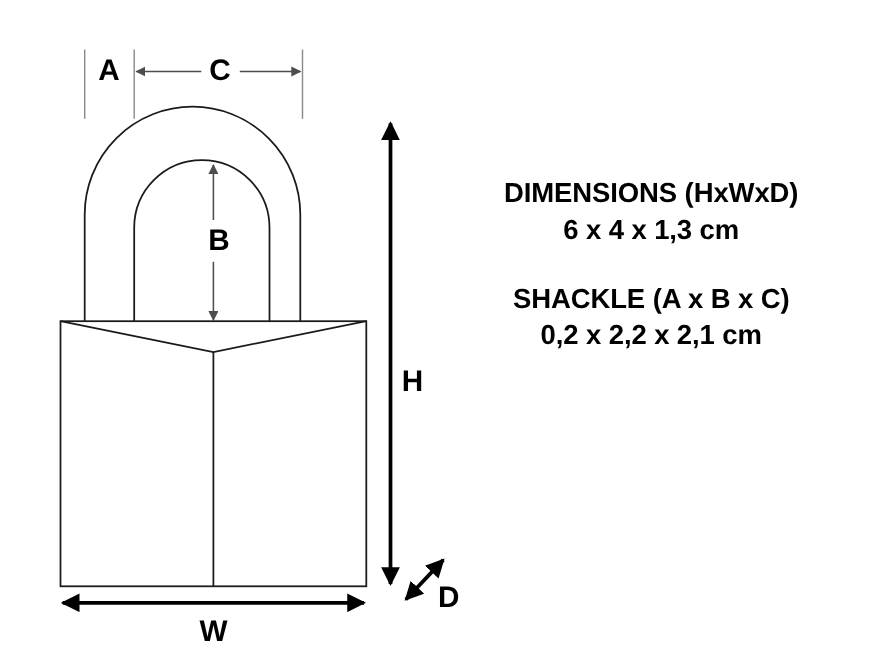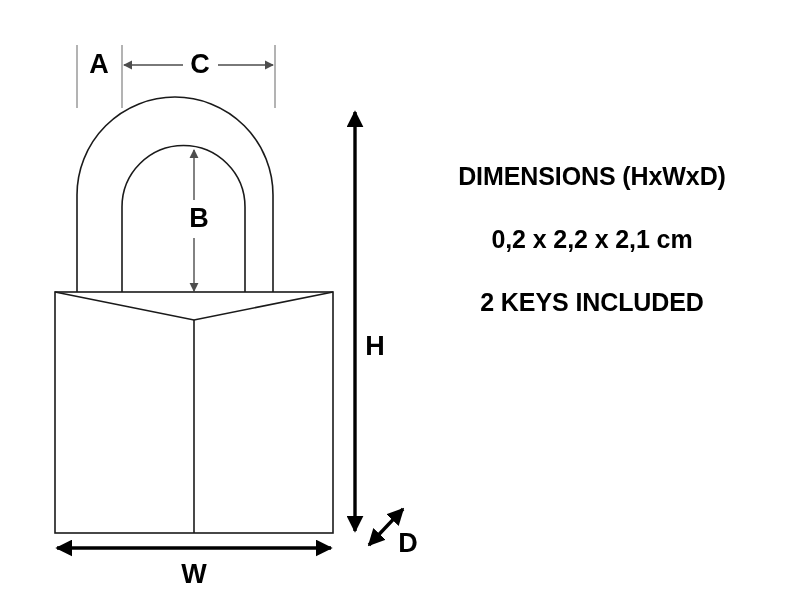--- a/index.html
+++ b/index.html
@@ -164,25 +164,24 @@
     <text class="dim-label" x="199" y="220">B</text>
     <text class="dim-label" x="375" y="348">H</text>
     <text class="dim-label" x="194" y="576">W</text>
     <text class="dim-label" x="408" y="545">D</text>
   </svg>
 
   <div class="spec-panel">
 
     <div class="spec-group">
       <div class="spec-heading">DIMENSIONS (HxWxD)</div>
+      <div class="spec-value">6 x 4 x 1,3 cm</div>
     </div>
 
     <div class="spec-group">
+      <div class="spec-heading">SHACKLE (A x B x C)</div>
       <div class="spec-value">0,2 x 2,2 x 2,1 cm</div>
     </div>
 
-    <div class="spec-group">
-      <div class="spec-note">2 KEYS INCLUDED</div>
-    </div>
 
   </div>
 
 </div>
 
 </body></html>

